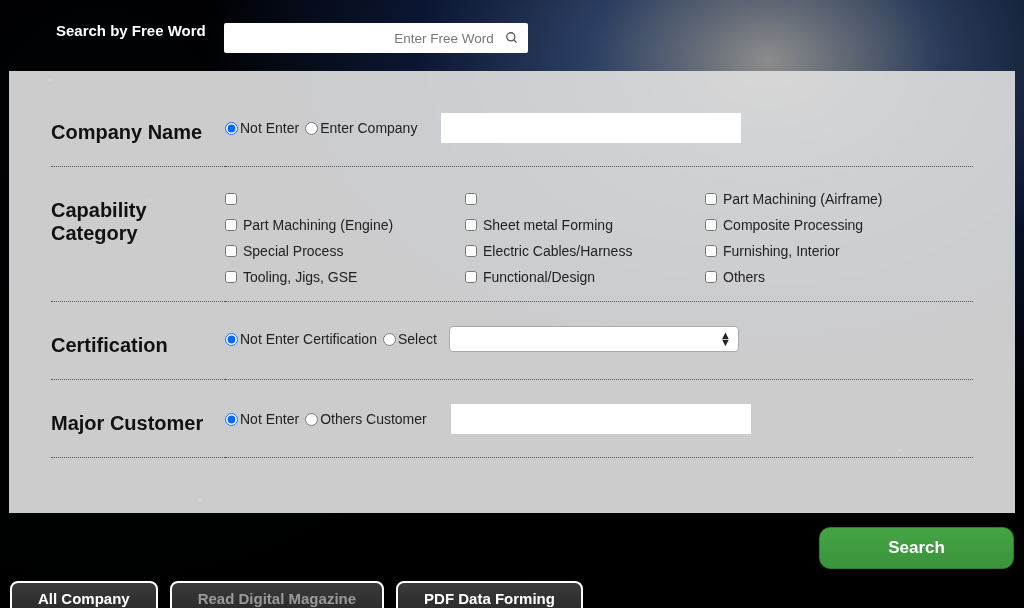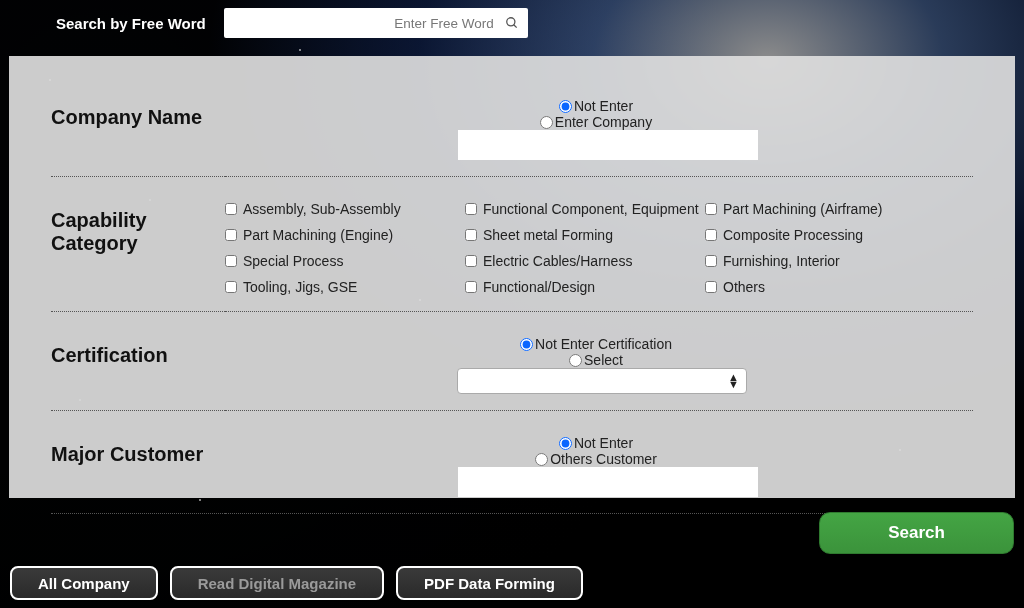--- a/index.html
+++ b/index.html
@@ -41,20 +41,21 @@
   }
   .topbar-label {
     color: #fff;
     font-weight: 700;
     font-size: 15px;
     margin-left: 44px;
   }
   .search-wrap {
     position: relative;
     width: 304px;
+    margin-top: 15px;
   }
   .search-input {
     width: 100%;
     height: 30px;
     border: none;
     border-radius: 2px;
     padding: 0 34px 0 10px;
     font-size: 13.5px;
     text-align: right;
     color: #555;
@@ -78,25 +79,23 @@
   }
   .form-label {
     font-weight: 700;
     font-size: 20px;
     color: #111;
     display: block;
     padding-top: 4px;
   }
   .form-ctrl-inner {
     display:flex;
-    align-items:center;
     flex-wrap:wrap;
     font-size: 14px;
     color:#222;
-    flex-direction:column;
   }
   .radio-item {
     display:inline-flex;
     align-items:center;
     margin-right: 6px;
   }
   .radio-item input[type=radio]{
     accent-color:#0a66ff;
     width:13px;height:13px;
     margin-right:2px;
@@ -246,25 +245,23 @@
   </div>
 
   <div class="row-block">
     <div class="label-cell">
       <span class="form-label">Capability Category</span>
     </div>
     <div class="ctrl-cell">
       <div class="cap-grid">
         <label class="cap-item">
             <input type="checkbox" style="">
-            <span>Assembly, Sub-Assembly</span>
-          </label>
-        <label class="cap-item">
-            <input type="checkbox" style="">
-            <span>Functional Component, Equipment</span>
+          </label>
+        <label class="cap-item">
+            <input type="checkbox" style="">
           </label>
         <label class="cap-item">
             <input type="checkbox" style="">
             <span>Part Machining (Airframe)</span>
           </label>
         <label class="cap-item">
             <input type="checkbox" style="">
             <span>Part Machining (Engine)</span>
           </label>
         <label class="cap-item">

